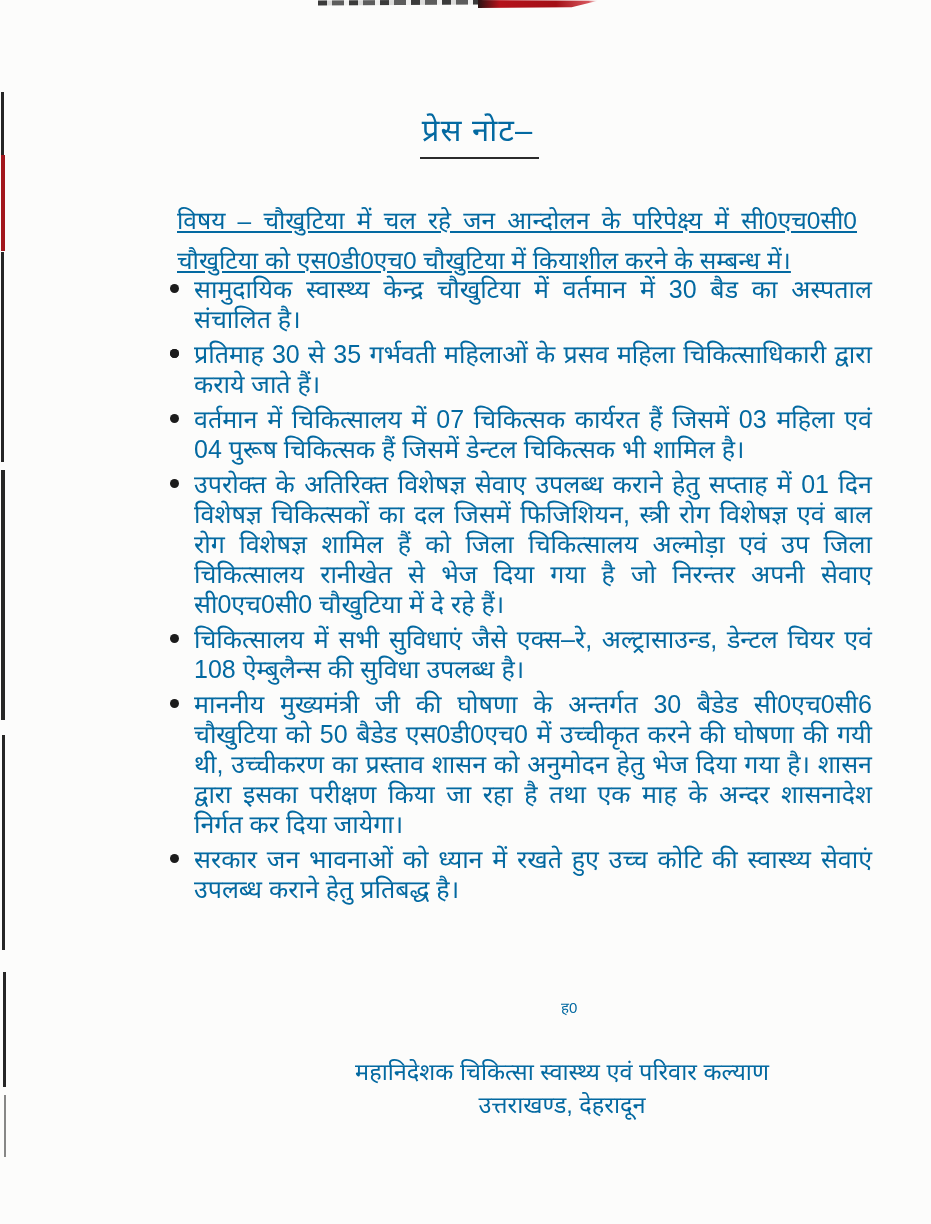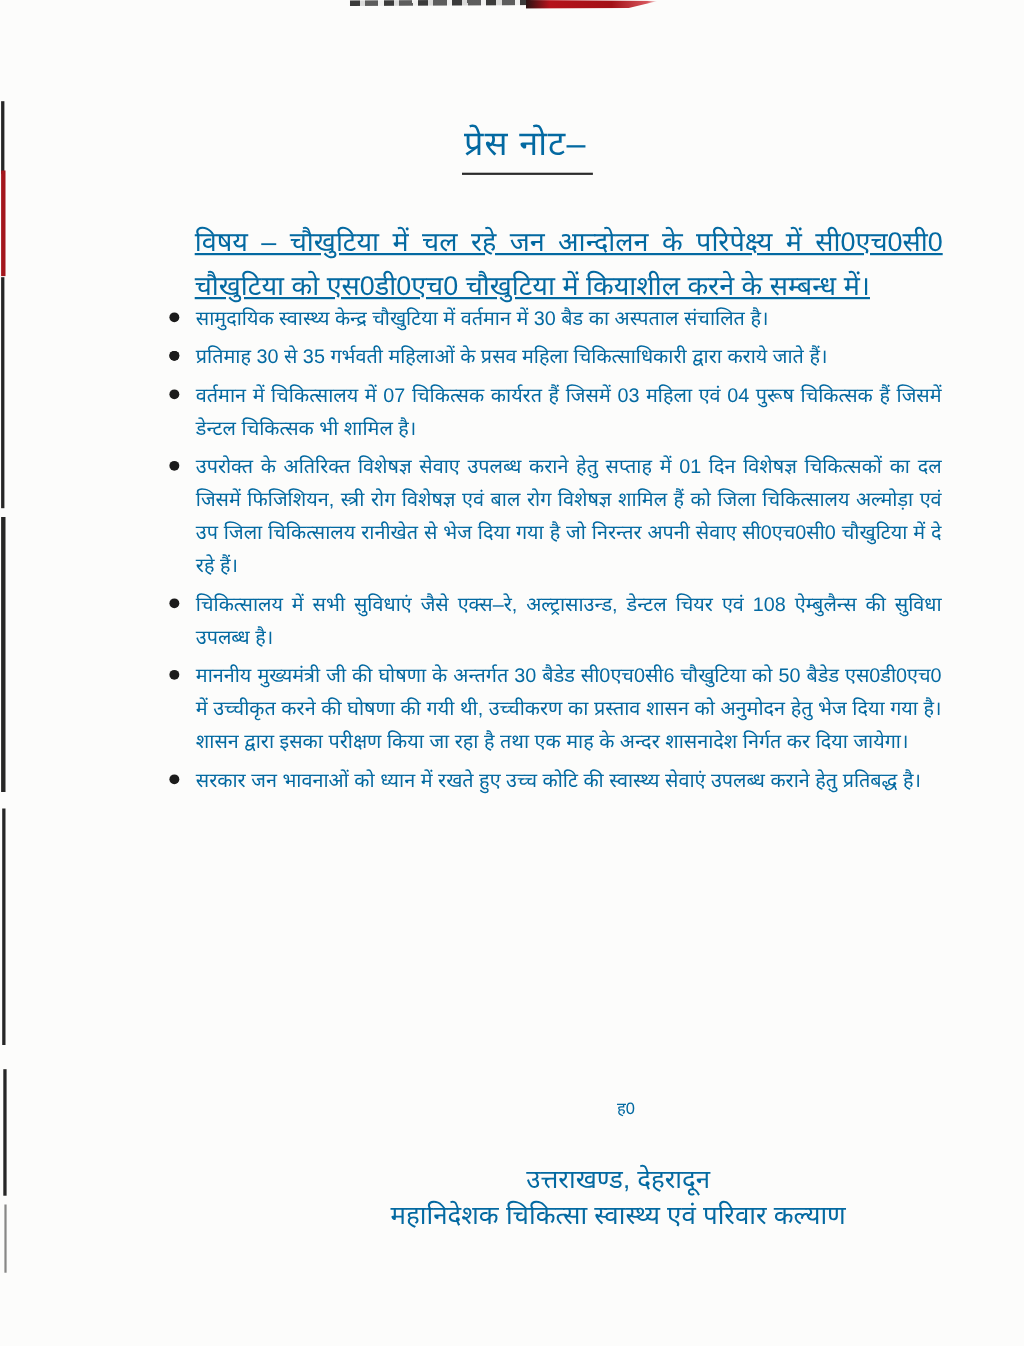--- a/index.html
+++ b/index.html
@@ -75,25 +75,25 @@
     left: 177px;
     width: 680px;
     font-size: 24.5px;
     line-height: 40px;
     text-align: justify;
     text-decoration: underline;
   }
   .bullet-list {
     position: absolute;
     top: 274px;
-    left: 178px;
+    left: 194px;
     width: 678px;
     margin: 0;
     padding: 0;
-    font-size: 18px;
+    font-size: 25px;
     line-height: 30px;
   }
   .bullet-item {
     position: relative;
     list-style: none;
     margin: 0 0 5px 0;
     text-align: justify;
   }
   .bullet-dot {
     position: absolute;
@@ -173,17 +173,17 @@
     </li>
     <li class="bullet-item">
       <span class="bullet-dot"></span>
       <span>सरकार जन भावनाओं को ध्यान में रखते हुए उच्च कोटि की स्वास्थ्य सेवाएं उपलब्ध कराने हेतु प्रतिबद्ध है।</span>
     </li>
   </ul>
 
   <div class="signature">ह0</div>
 
   <div class="footer-block">
+    <div>महानिदेशक चिकित्सा स्वास्थ्य एवं परिवार कल्याण</div>
     <div>उत्तराखण्ड, देहरादून</div>
-    <div>महानिदेशक चिकित्सा स्वास्थ्य एवं परिवार कल्याण</div>
   </div>
 
 </div>
 
 </body></html>

